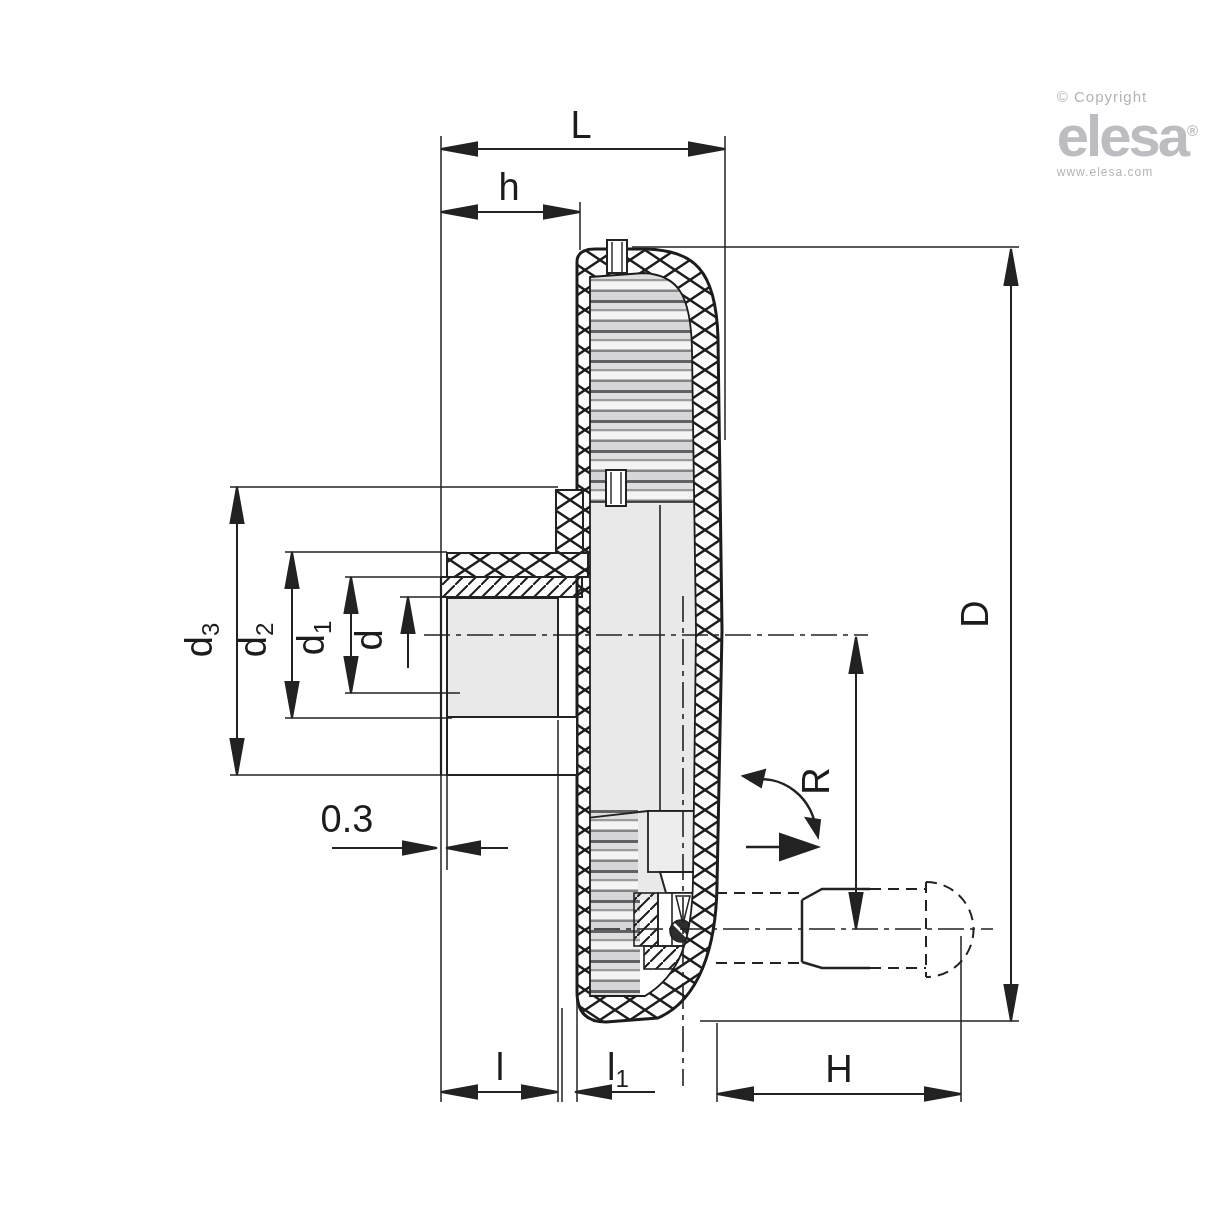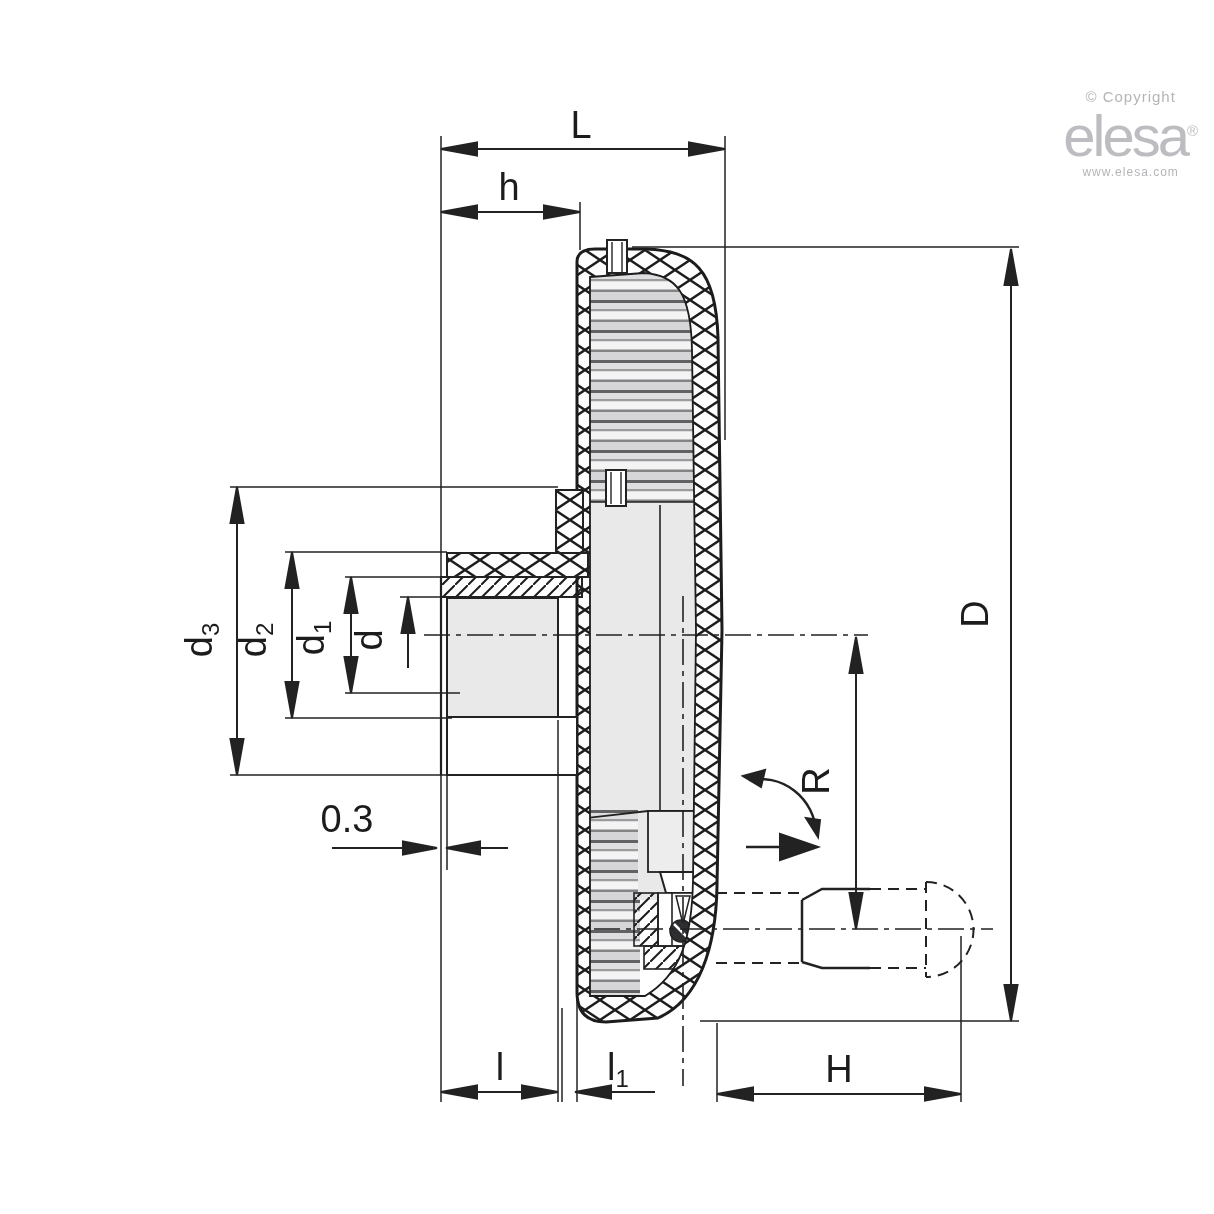--- a/index.html
+++ b/index.html
@@ -1,23 +1,23 @@
 <!DOCTYPE html>
 <html><head>
 <meta charset="utf-8">
 <style>
   html,body{margin:0;padding:0;background:#ffffff;}
   .stage{position:relative;width:1214px;height:1214px;background:#ffffff;overflow:hidden;
          font-family:"Liberation Sans",sans-serif;}
   svg{position:absolute;left:0;top:0;}
   .dim-label{font-family:"Liberation Sans",sans-serif;fill:#1c1c1c;font-size:38px;}
   .dim-label .sub{font-size:24px;}
-  .brand{position:absolute;right:16px;top:88px;text-align:center;color:#b5b5b9;}
+  .brand{position:absolute;right:16px;top:88px;text-align:left;color:#b5b5b9;}
   .brand .copyright{font-size:15px;letter-spacing:1px;color:#b5b5b9;}
-  .brand .logo{font-size:58px;font-weight:normal;letter-spacing:-3px;line-height:1.0;
+  .brand .logo{font-size:58px;font-weight:bold;letter-spacing:-3px;line-height:1.0;
                color:#bdbdc1;margin-top:2px;}
   .brand .logo sup{font-size:15px;letter-spacing:0;vertical-align:20px;}
   .brand .site{font-size:12px;color:#b5b5b9;letter-spacing:1px;margin-top:0px;}
 </style>
 </head>
 <body>
 
 <div class="stage">
 
 <svg width="1214" height="1214" viewBox="0 0 1214 1214">

